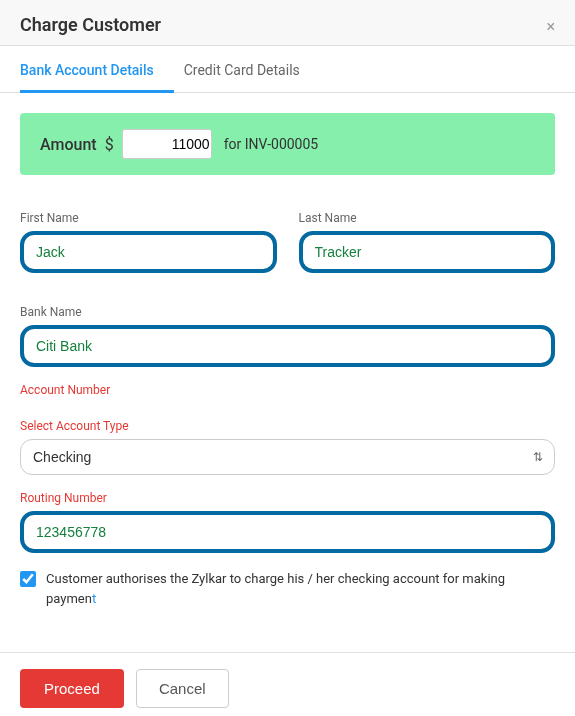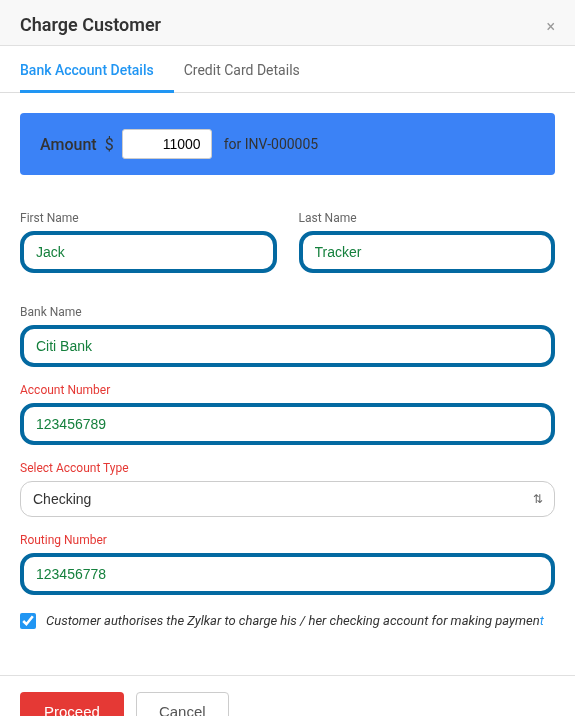--- a/index.html
+++ b/index.html
@@ -56,42 +56,42 @@
     .tab.active {
       color: #2196F3;
       border-bottom: 3px solid #2196F3;
       font-weight: 500;
     }
     .modal-body {
       padding: 20px;
       flex: 1;
     }
     .amount-section {
-      background: #3b82f6;
+      background: #86efac;
       border-radius: 4px;
       padding: 16px 20px;
       display: flex;
       align-items: center;
       margin-bottom: 20px;
     }
     .amount-label {
       font-size: 16px;
       font-weight: 500;
       color: #333;
       margin-right: 8px;
     }
     .amount-currency {
       font-size: 16px;
       color: #333;
       margin-right: 8px;
     }
     .amount-input {
       border: 1px solid #ccc;
       border-radius: 3px;
-      padding: 6px 10px;
+      padding: 6px 1px;
       font-size: 14px;
       width: 90px;
       text-align: right;
       outline: none;
     }
     .amount-for {
       font-size: 14px;
       color: #333;
       margin-left: 12px;
     }
@@ -162,21 +162,20 @@
       accent-color: #2196F3;
       width: 16px;
       height: 16px;
       cursor: pointer;
       flex-shrink: 0;
     }
     .checkbox-label {
       font-size: 13px;
       color: #333;
       line-height: 1.5;
-      font-style: italic;
     }
     .checkbox-label .link {
       color: #2196F3;
       text-decoration: none;
     }
     .modal-footer {
       padding: 16px 20px;
       border-top: 1px solid #e0e0e0;
       display: flex;
       gap: 12px;
@@ -242,21 +241,20 @@
       </div>
     </div>
 
     <div class="form-group">
       <label class="form-label">Bank Name</label>
       <input class="form-input" type="text" value="Citi Bank" style="">
     </div>
 
     <div class="form-group">
       <label class="form-label required">Account Number</label>
-      <input class="form-input" type="text" value="123456789" style="">
     </div>
 
     <div class="form-group">
       <label class="form-label required">Select Account Type</label>
       <div class="form-select-wrapper">
         <select class="form-select">
           <option value="Checking">Checking</option>
           <option value="Savings">Savings</option>
         </select>
         <span class="select-arrow">⇅</span>

